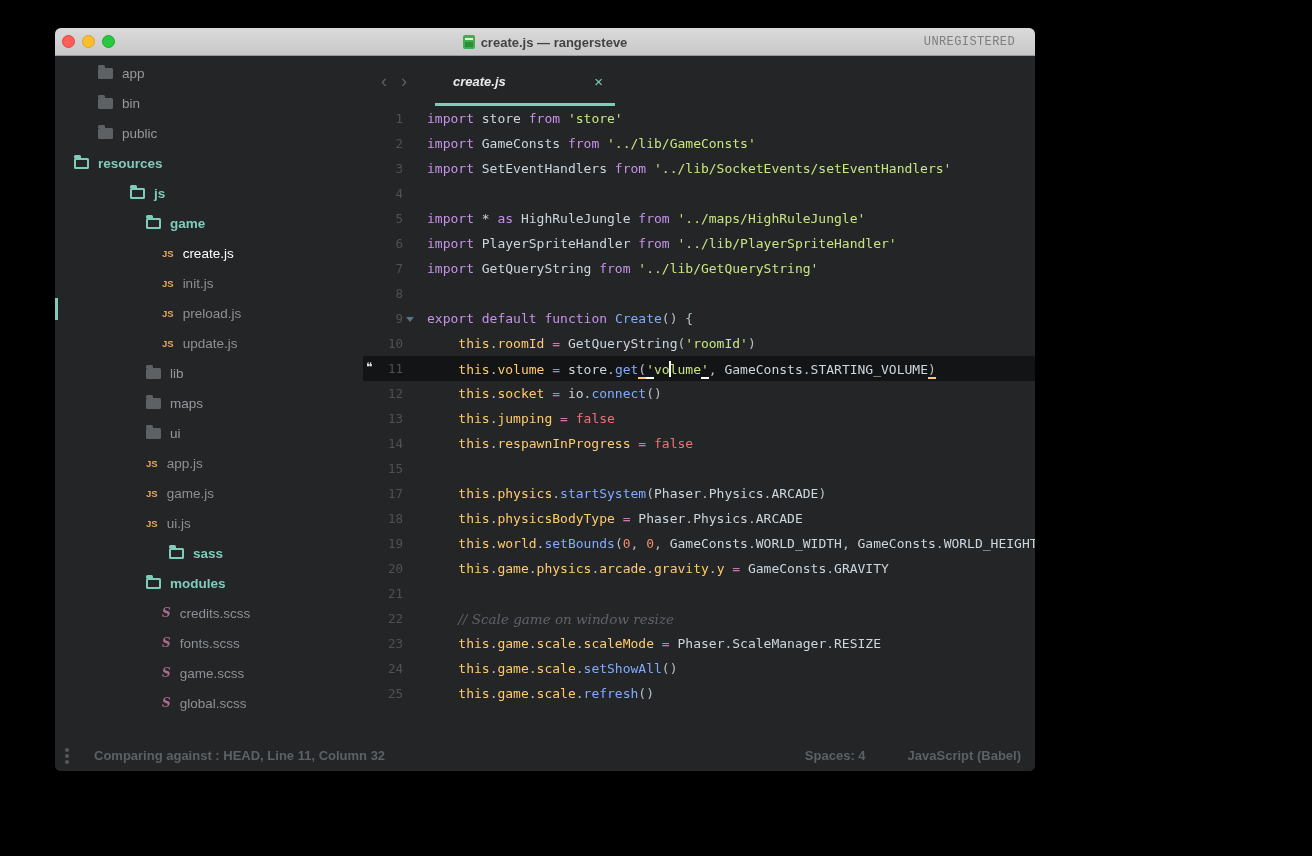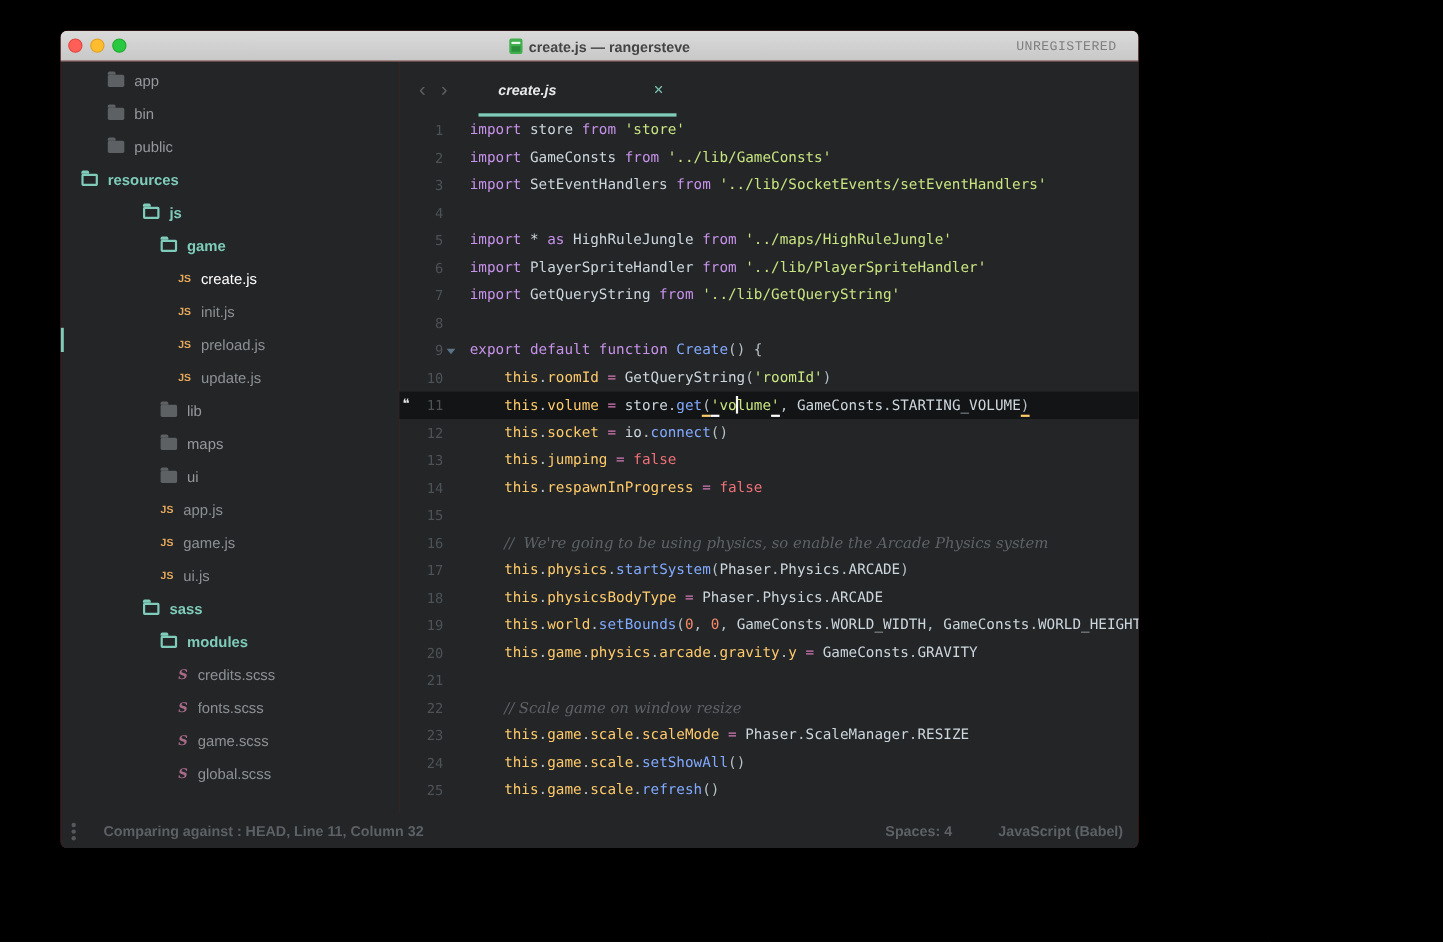--- a/index.html
+++ b/index.html
@@ -198,21 +198,21 @@
           <span class="lbl">app.js</span>
         </div>
         <div class="tree-row file" style="padding-left: 91px;">
           <span class="ic-js">JS</span>
           <span class="lbl">game.js</span>
         </div>
         <div class="tree-row file" style="padding-left: 91px;">
           <span class="ic-js">JS</span>
           <span class="lbl">ui.js</span>
         </div>
-        <div class="tree-row open" style="padding-left: 75px;">
+        <div class="tree-row open" style="padding-left: 75px; margin-left: 39px;">
           <span class="ic-folder-open"></span>
           <span class="lbl">sass</span>
         </div>
         <div class="tree-row open" style="padding-left: 91px;">
           <span class="ic-folder-open"></span>
           <span class="lbl">modules</span>
         </div>
         <div class="tree-row file" style="padding-left: 107px;">
           <span class="ic-sass">S</span>
           <span class="lbl">credits.scss</span>
@@ -338,26 +338,20 @@
             <span class="ctext"><span class="tok-pl">    </span><span class="tok-prop">this</span><span class="tok-pl">.</span><span class="tok-prop">respawnInProgress</span><span class="tok-pl"> </span><span class="tok-op">=</span><span class="tok-pl"> </span><span class="tok-bool">false</span></span>
           </div>
           <div class="code-line">
             <span class="gutter">
               <span class="lnum">15</span>
             </span>
             <span class="ctext"></span>
           </div>
           <div class="code-line">
             <span class="gutter">
-              <span class="lnum">16</span>
-            </span>
-            <span class="ctext"><span class="tok-pl">    </span><span class="tok-cm">//  We're going to be using physics, so enable the Arcade Physics system</span></span>
-          </div>
-          <div class="code-line">
-            <span class="gutter">
               <span class="lnum">17</span>
             </span>
             <span class="ctext"><span class="tok-pl">    </span><span class="tok-prop">this</span><span class="tok-pl">.</span><span class="tok-prop">physics</span><span class="tok-pl">.</span><span class="tok-fn">startSystem</span><span class="tok-pl">(</span><span class="tok-id">Phaser</span><span class="tok-pl">.</span><span class="tok-id">Physics</span><span class="tok-pl">.</span><span class="tok-id">ARCADE</span><span class="tok-pl">)</span></span>
           </div>
           <div class="code-line">
             <span class="gutter">
               <span class="lnum">18</span>
             </span>
             <span class="ctext"><span class="tok-pl">    </span><span class="tok-prop">this</span><span class="tok-pl">.</span><span class="tok-prop">physicsBodyType</span><span class="tok-pl"> </span><span class="tok-op">=</span><span class="tok-pl"> </span><span class="tok-id">Phaser</span><span class="tok-pl">.</span><span class="tok-id">Physics</span><span class="tok-pl">.</span><span class="tok-id">ARCADE</span></span>
           </div>

